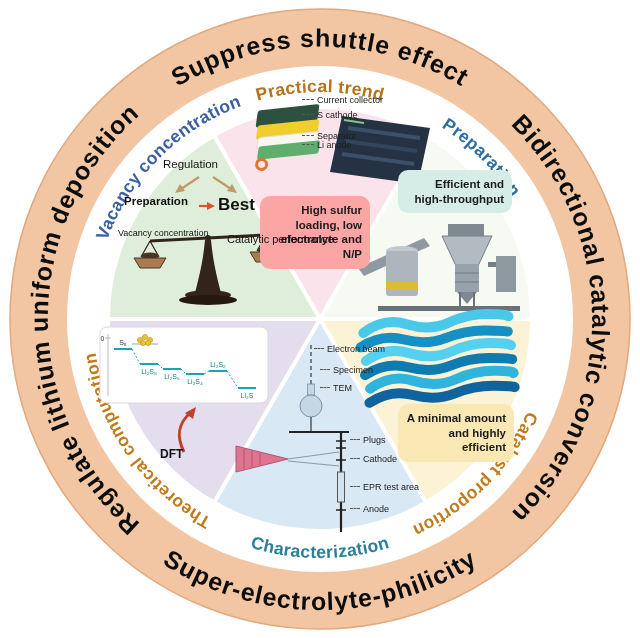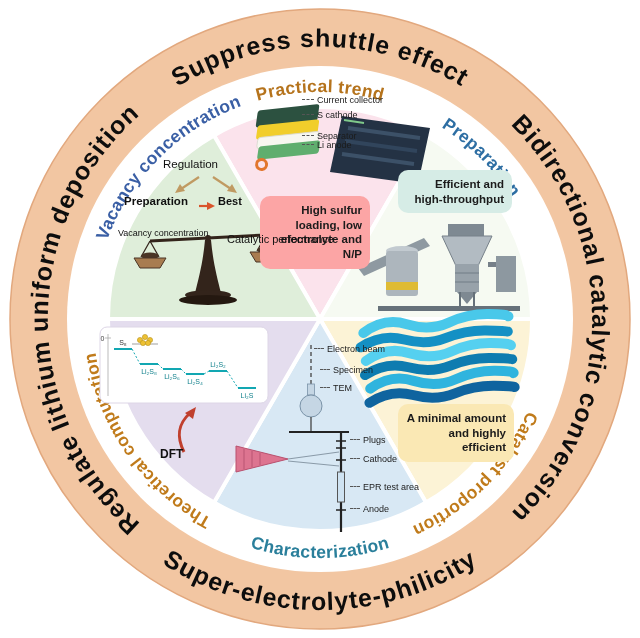--- a/index.html
+++ b/index.html
@@ -221,21 +221,21 @@
 
   <div class="tag" style="left:302px;top:95px"><span class="dash"></span><span>Current collector</span></div>
   <div class="tag" style="left:302px;top:110px"><span class="dash"></span><span>S cathode</span></div>
   <div class="t" style="position:absolute;left:302px;top:125px"><span class="tag" style="position:static"><span class="dash"></span><span>Separator</span></span></div>
   <div class="tag" style="left:302px;top:140px"><span class="dash"></span><span>Li anode</span></div>
 
   <div class="box box-pink" style="left:260px;top:196px;width:94px">High sulfur loading, low electrolyte and N/P</div>
 
   <div class="lbl" style="left:163px;top:158px;width:80px;font-size:11.5px">Regulation</div>
   <div class="lbl bold" style="left:124px;top:195px;width:76px;font-size:11.5px">Preparation</div>
-  <div class="lbl bold" style="left:218px;top:195px;width:48px;font-size:11px">Best</div>
+  <div class="lbl bold" style="left:218px;top:195px;width:48px;font-size:17px">Best</div>
   <div class="lbl" style="left:118px;top:228px;width:96px;font-size:9px">Vacancy concentration</div>
   <div class="lbl" style="left:227px;top:233px;width:100px;font-size:11px">Catalytic performance</div>
 
   <div class="box box-cyan" style="left:398px;top:170px;width:98px">Efficient and high-throughput</div>
 
   <div class="box box-yellow" style="left:398px;top:404px;width:100px">A minimal amount and highly efficient</div>
 
   <div class="tag" style="left:314px;top:344px"><span class="dash sm"></span><span>Electron beam</span></div>
   <div class="tag" style="left:320px;top:365px"><span class="dash sm"></span><span>Specimen</span></div>
   <div class="tag" style="left:320px;top:383px"><span class="dash sm"></span><span>TEM</span></div>

